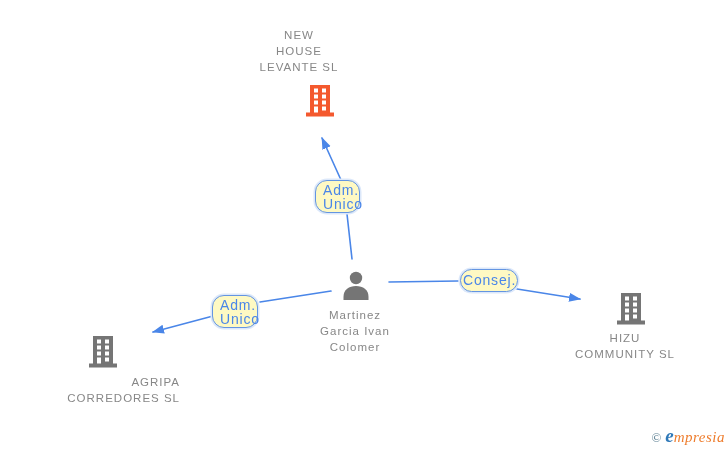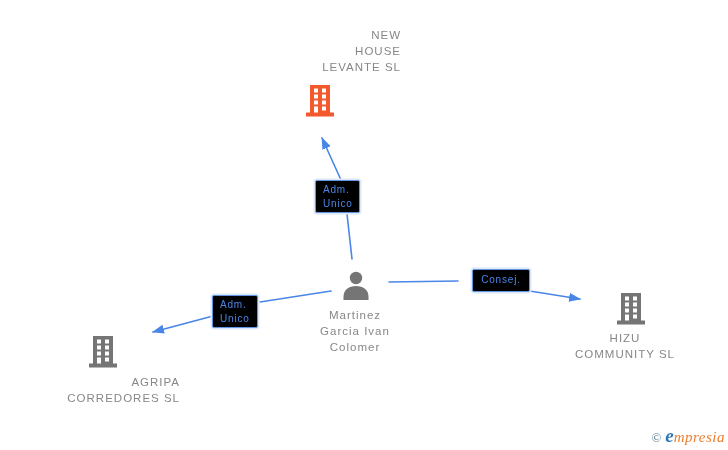--- a/index.html
+++ b/index.html
@@ -22,24 +22,24 @@
   .arrowhead{fill:var(--edge-blue);}
   .node-label{
     position:absolute;z-index:3;text-align:center;color:var(--text-gray);
     font-size:11.5px;line-height:16px;letter-spacing:1px;
   }
   .node-icon{position:absolute;z-index:3;}
   .bldg{color:var(--icon-gray);}
   .bldg.orange{color:var(--company-orange);}
   .person{color:var(--icon-gray);}
   .edge-label{
-    position:absolute;z-index:4;background:#000000;
-    border:1.5px solid var(--box-border);border-radius:2px;
+    position:absolute;z-index:4;background:#fef9c3;
+    border:1.5px solid var(--box-border);border-radius:12px;
     box-shadow:0 0 0 1.5px #dce8fa;
-    color:var(--edge-blue);font-size:10px;line-height:14px;letter-spacing:0.8px;
+    color:var(--edge-blue);font-size:14px;line-height:14px;letter-spacing:0.8px;
     box-sizing:border-box;
   }
   .edge-label.left-text{padding:2px 2px 2px 7px;text-align:left;}
   .edge-label.center-text{padding:3px 2px;text-align:center;}
   #watermark{
     position:absolute;right:3px;bottom:3px;z-index:5;
     font-family:"Liberation Serif", serif;font-style:italic;white-space:nowrap;text-align:center;
   }
   #watermark .copy{color:var(--wm-copy);font-size:13px;font-style:normal;margin-right:4px;}
   #watermark .brand-e{color:var(--wm-blue);font-size:19px;font-weight:bold;}
@@ -57,21 +57,21 @@
       </marker>
     </defs>
     <line class="edge-line" x1="352" y1="259" x2="347" y2="214"></line>
     <line class="edge-line" x1="341" y1="180" x2="322" y2="138" marker-end="url(#arrow)"></line>
     <line class="edge-line" x1="331" y1="291" x2="260" y2="302"></line>
     <line class="edge-line" x1="213" y1="316" x2="153" y2="332" marker-end="url(#arrow)"></line>
     <line class="edge-line" x1="389" y1="282" x2="458" y2="281"></line>
     <line class="edge-line" x1="517" y1="289" x2="580" y2="299" marker-end="url(#arrow)"></line>
   </svg>
 
-  <div class="node-label" style="left:241px;top:27px;width:160px;text-align:right;">
+  <div class="node-label" style="left:219px;top:27px;width:160px;">
     <div>NEW</div>
     <div>HOUSE</div>
     <div>LEVANTE SL</div>
   </div>
   <div class="node-icon" style="left:305px;top:85px;">
     <svg class="bldg orange" width="30" height="32" viewBox="0 0 30 32">
       <rect x="5" y="0" width="20" height="28" fill="currentColor"></rect>
       <rect x="1" y="27.5" width="28" height="4" fill="currentColor"></rect>
       <g fill="#ffffff">
         <rect x="9" y="3.5" width="4" height="4"></rect>
@@ -141,21 +141,21 @@
   </div>
 
   <div class="edge-label left-text" style="left:315px;top:180px;width:45px;height:33px;">
     <div>Adm.</div>
     <div>Unico</div>
   </div>
   <div class="edge-label left-text" style="left:212px;top:295px;width:46px;height:33px;">
     <div>Adm.</div>
     <div>Unico</div>
   </div>
-  <div class="edge-label center-text" style="left:472px;top:269px;width:58px;height:23px;">
+  <div class="edge-label center-text" style="left:460px;top:269px;width:58px;height:23px;">
     <div>Consej.</div>
   </div>
 
   <div id="watermark">
     <span class="copy">©</span><span class="brand-e">e</span><span class="brand-rest">mpresia</span>
   </div>
 
 </div>
 
 </body></html>

